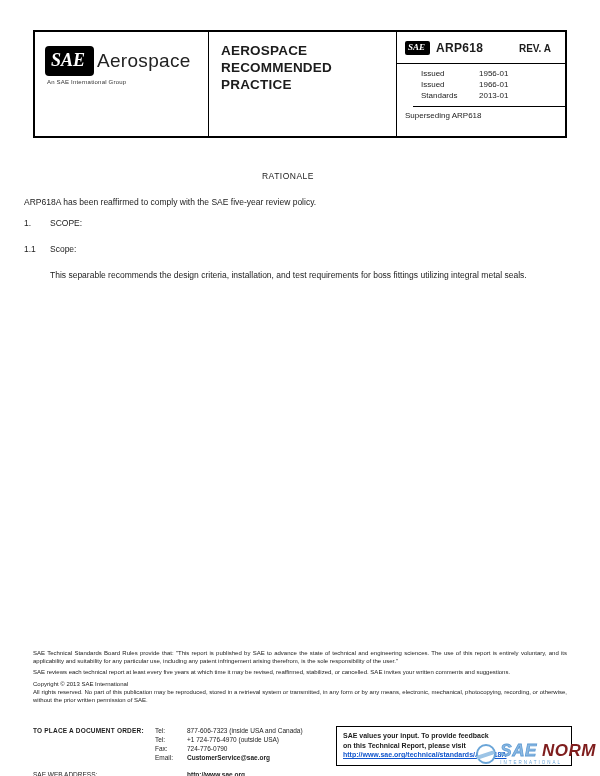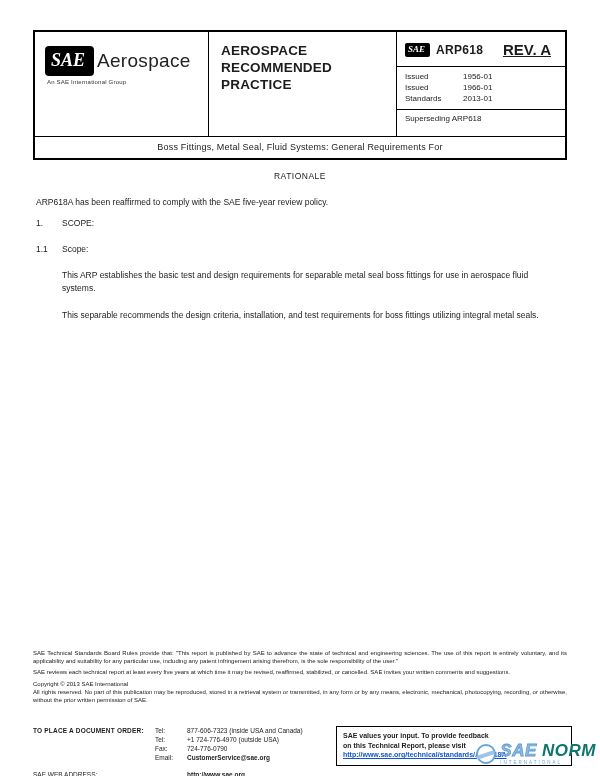--- a/index.html
+++ b/index.html
@@ -38,32 +38,32 @@
     font-size:13.5px; font-weight:bold; line-height:17px;
     padding:10px 12px; white-space:pre-line; letter-spacing:0.2px;
   }
 
   .cell-docid { flex:1; display:flex; flex-direction:column; }
   .docid-row {
     display:flex; align-items:center; gap:6px;
     padding:9px 8px 8px; border-bottom:1.5px solid #000;
   }
   .doc-number { font-size:12px; font-weight:bold; letter-spacing:0.3px; }
-  .doc-rev { font-size:15px; font-weight:bold; margin-left:auto; padding-right:6px;text-decoration:underline; }
-  .dates { padding:4px 8px 5px; border-bottom:1.5px solid #000; flex:0 0 auto; }
+  .doc-rev { font-size:10px; font-weight:bold; margin-left:auto; padding-right:6px; }
+  .dates { padding:4px 8px 5px; border-bottom:1.5px solid #000; flex:0 0 auto;margin-left:16px; }
   .date-row { display:grid; grid-template-columns:58px auto; font-size:8px; line-height:11px; }
   .superseding { padding:4px 8px 6px; font-size:8px; flex:1; }
 
   .header-title-row {
     border-top:1.5px solid #000; text-align:center;
     font-size:9px; padding:5px 8px 6px; letter-spacing:0.2px;
   }
 
   
-  .doc-body { position:absolute; left:36px; top:170px; width:528px; font-size:8.5px; line-height:13px; }
+  .doc-body { position:absolute; left:24px; top:170px; width:528px; font-size:8.5px; line-height:13px; }
   .rationale-head { text-align:center; margin-bottom:13px; letter-spacing:0.5px; }
   .para { margin-bottom:8px; }
   .sec { display:flex; margin-bottom:13px; }
   .sec-num { width:26px; flex:0 0 26px; }
   .sec-body { margin-left:26px; margin-bottom:14px; }
 
   
   .footer-legal {
     position:absolute; left:33px; top:650px; width:534px;
     font-size:6px; line-height:7.5px; color:#222;
@@ -95,21 +95,21 @@
     width:20px; height:20px; border-radius:50%;
     border:2.5px solid #6aa5d8; position:relative; background:#fff;
   }
   .wm-globe::after {
     content:""; position:absolute; left:-2px; top:7px; width:19px; height:4px;
     background:#9cc4e6; border-radius:2px; transform:rotate(-18deg);
   }
   .wm-textwrap { display:flex; flex-direction:column; line-height:1; }
   .wm-main { font-style:italic; font-weight:bold; font-size:17px; letter-spacing:0.5px; }
   .wm-sae { color:#8db9e2; -webkit-text-stroke:0.8px #5e9bd3; }
-  .wm-norm { color:#0f766e; }
+  .wm-norm { color:#7f1d1d; }
   .wm-sub { font-size:4.5px; color:#6aa5d8; letter-spacing:2px; margin-top:2px; }
 </style>
 </head>
 <body>
 
 <div class="page">
 
   <div class="header-box">
     <div class="header-row1">
 
@@ -142,37 +142,35 @@
           </div>
           <div class="date-row">
             <span>Standards</span>
             <span>2013-01</span>
           </div>
         </div>
         <div class="superseding">Superseding ARP618</div>
       </div>
     </div>
 
-    <div class="header-title-row">Boss Fittings, Metal Seal, Fluid Systems: General Requirements For</div>
   </div>
 
   <div class="doc-body">
     <div class="rationale-head">RATIONALE</div>
     <p class="para">ARP618A has been reaffirmed to comply with the SAE five-year review policy.</p>
 
     <div class="sec">
       <span class="sec-num">1.</span>
       <span>SCOPE:</span>
     </div>
 
     <div class="sec">
       <span class="sec-num">1.1</span>
       <span>Scope:</span>
     </div>
-    <p class="sec-body">This ARP establishes the basic test and design requirements for separable metal seal boss fittings for use in aerospace fluid systems.</p>
 
     <p class="sec-body">This separable recommends the design criteria, installation, and test requirements for boss fittings utilizing integral metal seals.</p>
   </div>
 
   <div class="footer-legal">
     <p>SAE Technical Standards Board Rules provide that: "This report is published by SAE to advance the state of technical and engineering sciences. The use of this report is entirely voluntary, and its applicability and suitability for any particular use, including any patent infringement arising therefrom, is the sole responsibility of the user."</p>
     <p>SAE reviews each technical report at least every five years at which time it may be revised, reaffirmed, stabilized, or cancelled. SAE invites your written comments and suggestions.</p>
     <p class="nojust">Copyright © 2013 SAE International</p>
     <p>All rights reserved. No part of this publication may be reproduced, stored in a retrieval system or transmitted, in any form or by any means, electronic, mechanical, photocopying, recording, or otherwise, without the prior written permission of SAE.</p>
   </div>

